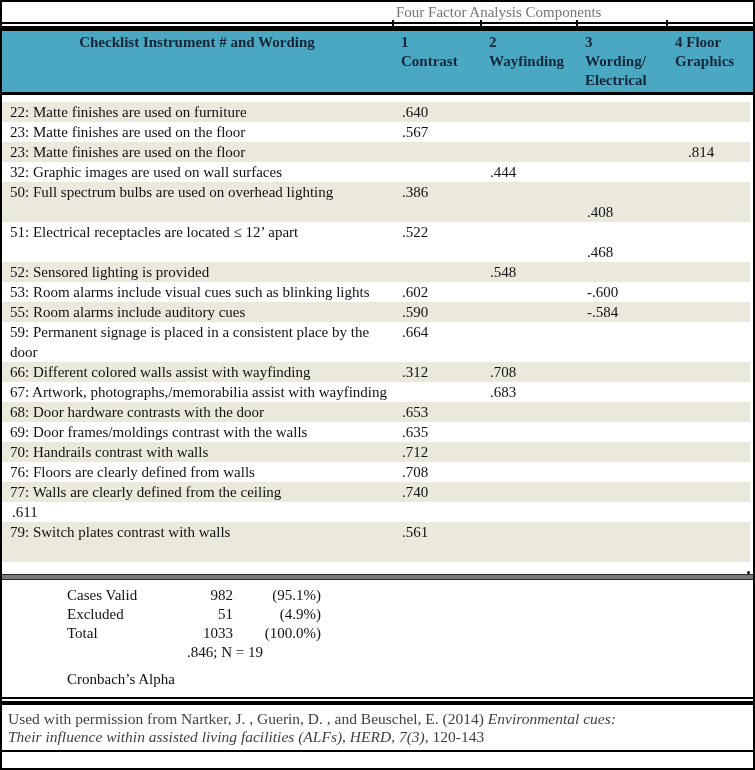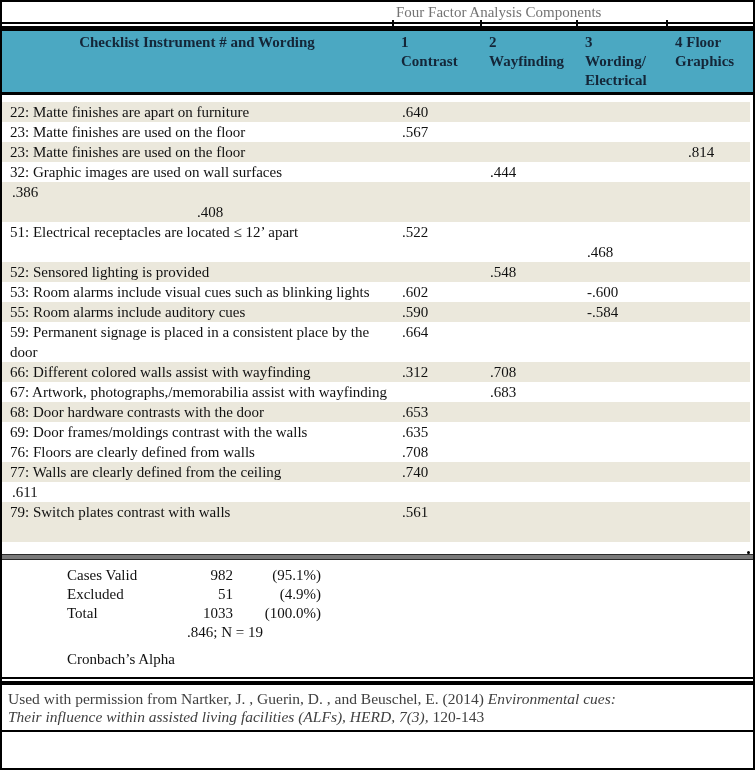--- a/index.html
+++ b/index.html
@@ -120,21 +120,21 @@
       <div>Electrical</div>
     </div>
     <div class="h-factor h-f4">
       <div>4 Floor</div>
       <div>Graphics</div>
     </div>
   </div>
 
   <div class="tbody">
   <div class="row shaded">
-    <div class="cell c-label">22: Matte finishes are apart on furniture</div>
+    <div class="cell c-label">22: Matte finishes are used on furniture</div>
     <div class="cell c1">.640</div>
     <div class="cell c2"></div>
     <div class="cell c3"></div>
     <div class="cell c4"></div>
   </div>
 
   <div class="row">
     <div class="cell c-label">23: Matte finishes are used on the floor</div>
     <div class="cell c1">.567</div>
     <div class="cell c2"></div>
@@ -152,20 +152,21 @@
 
   <div class="row">
     <div class="cell c-label">32: Graphic images are used on wall surfaces</div>
     <div class="cell c1"></div>
     <div class="cell c2">.444</div>
     <div class="cell c3"></div>
     <div class="cell c4"></div>
   </div>
 
   <div class="row shaded">
+    <div class="cell c-label">50: Full spectrum bulbs are used on overhead lighting</div>
     <div class="cell c1">.386</div>
     <div class="cell c2"></div>
     <div class="cell c3">
           <span class="line2">.408</span>
         </div>
     <div class="cell c4"></div>
   </div>
 
   <div class="row">
     <div class="cell c-label">51: Electrical receptacles are located ≤ 12’ apart</div>
@@ -234,20 +235,27 @@
   </div>
 
   <div class="row">
     <div class="cell c-label">69: Door frames/moldings contrast with the walls</div>
     <div class="cell c1">.635</div>
     <div class="cell c2"></div>
     <div class="cell c3"></div>
     <div class="cell c4"></div>
   </div>
 
+  <div class="row shaded">
+    <div class="cell c-label">70: Handrails contrast with walls</div>
+    <div class="cell c1">.712</div>
+    <div class="cell c2"></div>
+    <div class="cell c3"></div>
+    <div class="cell c4"></div>
+  </div>
 
   <div class="row">
     <div class="cell c-label">76: Floors are clearly defined from walls</div>
     <div class="cell c1">.708</div>
     <div class="cell c2"></div>
     <div class="cell c3"></div>
     <div class="cell c4"></div>
   </div>
 
   <div class="row shaded">

